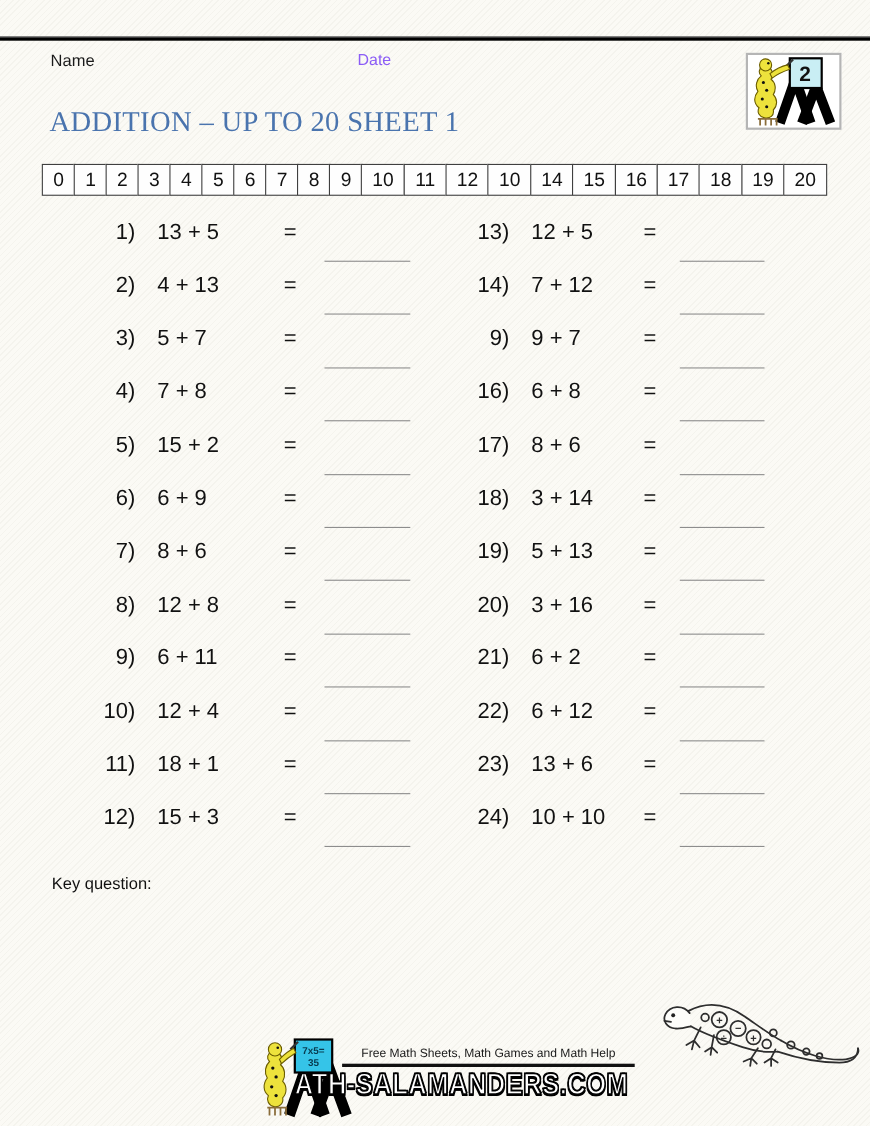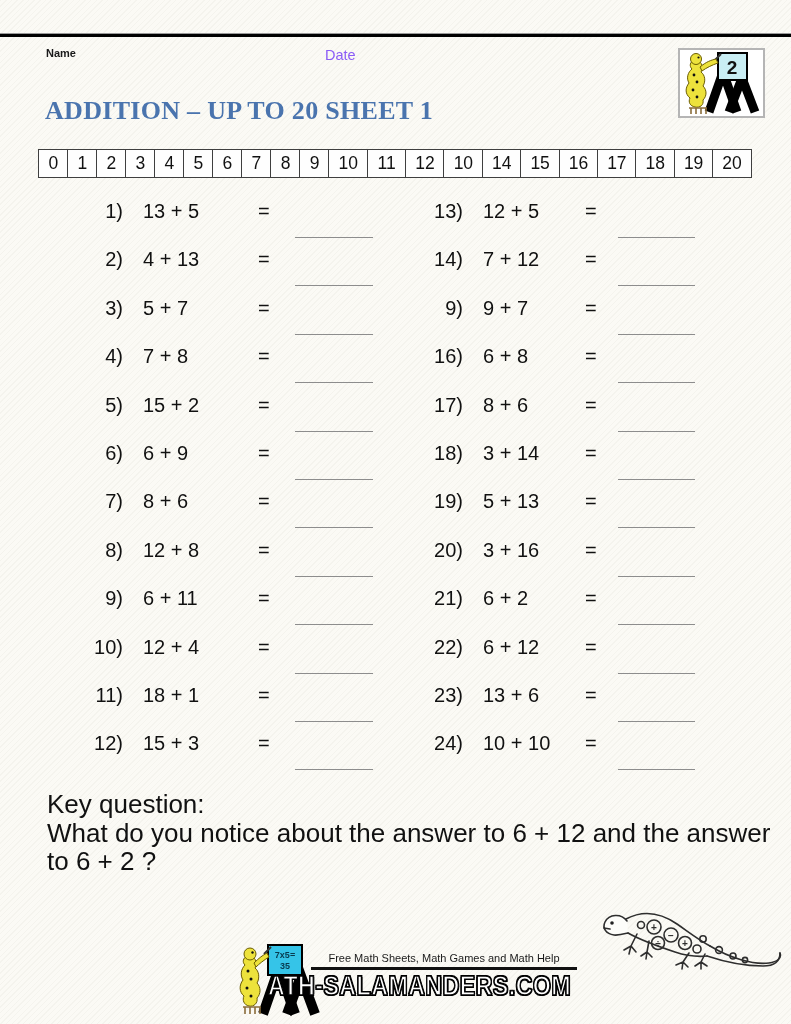--- a/index.html
+++ b/index.html
@@ -3,43 +3,43 @@
 <meta charset="utf-8">
 <style>
   html,body{margin:0;padding:0;}
   body{
     width:791px;height:1024px;position:relative;overflow:hidden;
     font-family:"Liberation Sans",sans-serif;color:#111;
     background-color:#fbfaf5;
     background-image:repeating-linear-gradient(135deg, rgba(160,160,140,0.07) 0px, rgba(160,160,140,0.07) 1px, transparent 1px, transparent 4px);
   }
   .top-rule{position:absolute;top:33px;left:0;width:791px;height:4px;background:#000;border-top:1px solid #999;box-sizing:border-box;}
-  .name-label{position:absolute;left:46px;top:47px;font-size:11px;color:#1a1a1a;font-weight:bold;}
+  .name-label{position:absolute;left:46px;top:47px;font-size:15px;color:#1a1a1a;}
   .date-label{position:absolute;left:325px;top:47px;font-size:14.5px;color:#8b5cf6;}
   .logo-box{position:absolute;left:678px;top:48px;width:87px;height:70px;border:2px solid #b5b5b5;background:#fff;box-sizing:border-box;}
-  .worksheet-title{position:absolute;left:45px;top:96px;font-family:"Liberation Serif",serif;font-size:26px;font-weight:bold;letter-spacing:0.3px;white-space:nowrap;}
+  .worksheet-title{position:absolute;left:45px;top:96px;font-family:"Liberation Serif",serif;font-size:26px;font-weight:normal;letter-spacing:0.3px;white-space:nowrap;}
 
   .number-line{position:absolute;left:38px;top:149px;width:714px;height:29px;display:flex;}
   .nl-cell{flex:29 0 0;border:1.5px solid #3f3f3f;margin-left:-1.5px;display:flex;align-items:center;justify-content:center;font-size:17.5px;background:#fefefe;box-sizing:border-box;}
   .nl-cell:first-child{margin-left:0;}
   .nl-cell.wide{flex:38.5 0 0;}
 
   .problems{position:absolute;left:0;top:196px;width:791px;height:585px;}
   .prob-col{position:absolute;top:0;width:310px;}
   .col-left{left:85px;}
   .col-right{left:425px;}
   .prob-row{position:relative;height:48.4px;}
   .p-num{position:absolute;left:0;top:4px;width:38px;text-align:right;font-size:20px;}
   .p-expr{position:absolute;left:58px;top:4px;font-size:20px;white-space:nowrap;}
   .p-eq{position:absolute;left:173px;top:4px;font-size:20px;}
   .p-line{position:absolute;left:210px;top:41px;width:78px;height:1px;background:#8d8d8d;}
   .col-right .p-eq{left:160px;}
   .col-right .p-line{left:193px;width:77px;}
 
-  .keyq{position:absolute;left:47px;top:790px;font-size:26px;line-height:28.5px;}
+  .keyq{position:absolute;left:47px;top:790px;font-size:15px;line-height:28.5px;}
 
   .gecko{position:absolute;left:597px;top:884px;}
   .footer{position:absolute;left:237px;top:942px;width:340px;height:78px;display:flex;align-items:flex-start;}
   .f-art{flex:0 0 auto;}
   .f-text{margin-left:-16px;margin-top:10px;display:flex;flex-direction:column;align-items:center;width:258px;}
   .f-tagline{font-size:11px;font-weight:normal;white-space:nowrap;color:#1a1a1a;}
   .f-rule{width:103%;height:3px;background:#111;margin-top:3px;}
   .f-site{margin-top:1px;font-size:27px;font-weight:bold;white-space:nowrap;color:#fff;
     -webkit-text-stroke:1.4px #000;
     text-shadow:1px 1px 0 #000,-1px -1px 0 #000,1px -1px 0 #000,-1px 1px 0 #000;
@@ -255,21 +255,20 @@
         <span class="p-num">24)</span>
         <span class="p-expr">10 + 10</span>
         <span class="p-eq">=</span>
         <span class="p-line"></span>
       </div>
     </div>
 </div>
 
 <div class="keyq">
   <div>Key question:</div>
-  <div>What do you notice about the answer to 6 + 12 and the answer to 6 + 2 ?</div>
 </div>
 
 <svg class="gecko" width="188" height="86" viewBox="0 0 188 86">
   <g stroke="#2e2e2e" stroke-width="1.6" fill="none" stroke-linecap="round">
 
     <path d="M30 37 C24 29 12 30 8 38 C5 44 9 50 17 51 C22 51.5 27 50 31 49" fill="#fdfdfa"></path>
     <circle cx="15" cy="39" r="1.8" fill="#222" stroke="none"></circle>
     <path d="M7 44 L13 45"></path>
 
     <path d="M29 35 C46 26 64 29 80 40 C93 49 102 56 113 62" fill="none"></path>

